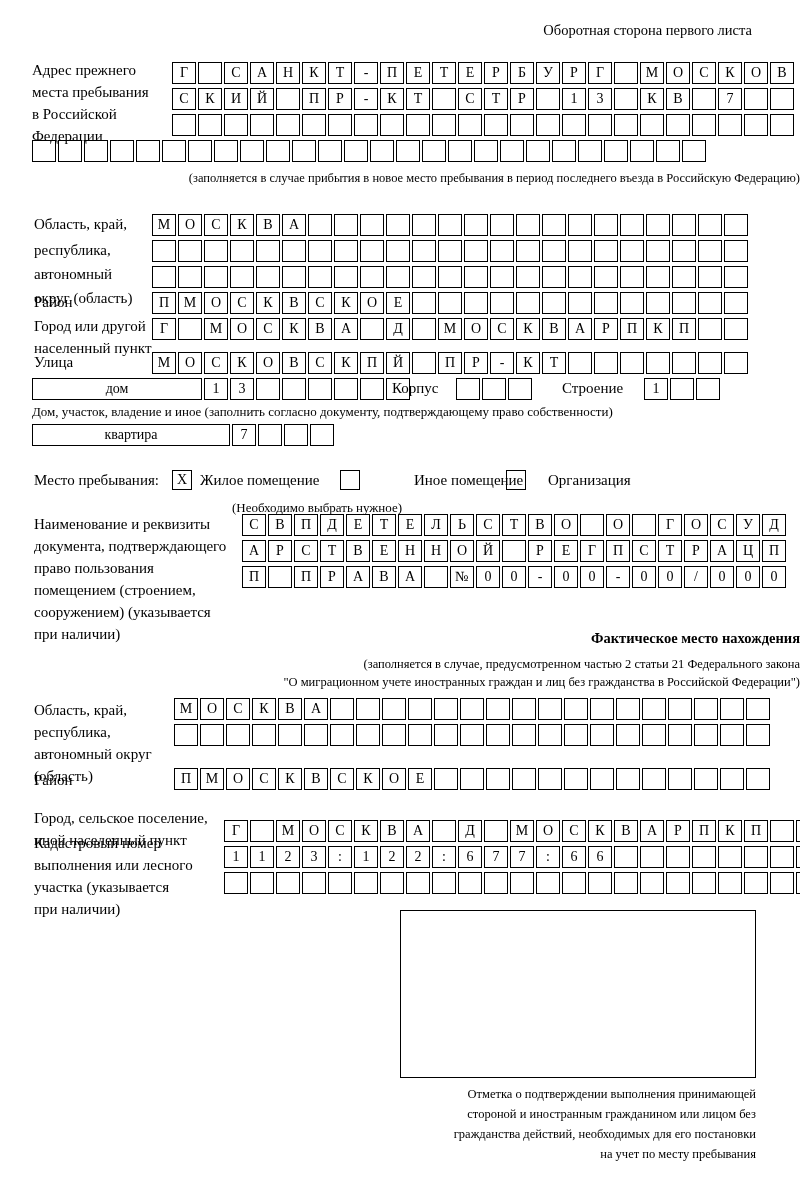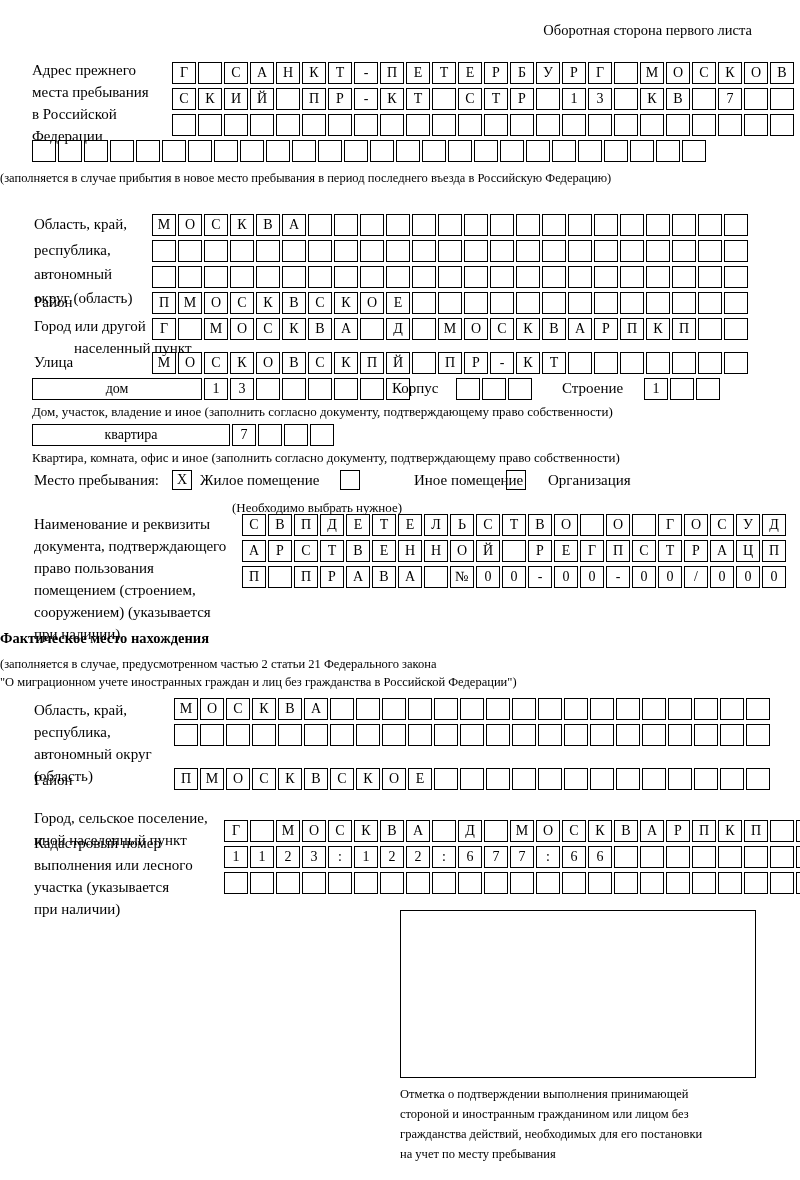--- a/index.html
+++ b/index.html
@@ -50,21 +50,21 @@
   .lbl {
     position: absolute;
     font-size: 15px;
     line-height: 20px;
   }
   .lbl.small {
     font-size: 13px;
   }
   .center {
     position: absolute;
-    text-align: left;
+    text-align: right;
   }
   .bold {
     font-weight: bold;
   }
   .italicnote {
     font-size: 12.5px;
   }
   .wide-box {
     border: 1px solid #000;
     box-sizing: border-box;
@@ -316,21 +316,21 @@
       <div class="cell"></div>
       <div class="cell"></div>
       <div class="cell"></div>
       <div class="cell"></div>
       <div class="cell"></div>
       <div class="cell"></div>
       <div class="cell"></div>
     </div>
 
   <div class="lbl" style="left:34px; top:316px;">Город или другой</div>
-  <div class="lbl" style="left:34px; top:338px;margin-left:40px;">населенный пункт</div>
+  <div class="lbl" style="left:34px; top:338px;">населенный пункт</div>
   <div class="row cells" id="s2-city" style="left:152px; top:318px;">
       <div class="cell">Г</div>
       <div class="cell"></div>
       <div class="cell">М</div>
       <div class="cell">О</div>
       <div class="cell">С</div>
       <div class="cell">К</div>
       <div class="cell">В</div>
       <div class="cell">А</div>
       <div class="cell"></div>
@@ -403,21 +403,20 @@
 
   <div class="lbl small" style="left:32px; top:402px;">Дом, участок, владение и иное (заполнить согласно документу, подтверждающему право собственности)</div>
 
   <div class="wide-box" style="position:absolute; left:32px; top:424px; width:198px;">квартира</div>
   <div class="row cells" id="s2-kv" style="left:232px; top:424px;">
       <div class="cell">7</div>
       <div class="cell"></div>
       <div class="cell"></div>
       <div class="cell"></div>
     </div>
-  <div class="lbl small" style="left:32px; top:448px;">Квартира, комната, офис и иное (заполнить согласно документу, подтверждающему право собственности)</div>
 
   <div class="lbl" style="left:34px; top:470px;">Место пребывания:</div>
   <div class="cb" style="position:absolute; left:172px; top:470px;">X</div>
   <div class="lbl" style="left:200px; top:470px;">Жилое помещение</div>
   <div class="cb" style="position:absolute; left:340px; top:470px;"></div>
   <div class="lbl" style="left:370px; top:470px;margin-left:44px;">Иное помещение</div>
   <div class="cb" style="position:absolute; left:506px; top:470px;"></div>
   <div class="lbl" style="left:548px; top:470px;">Организация</div>
   <div class="lbl small" style="left:232px; top:490px;margin-top:8px;">(Необходимо выбрать нужное)</div>
 

